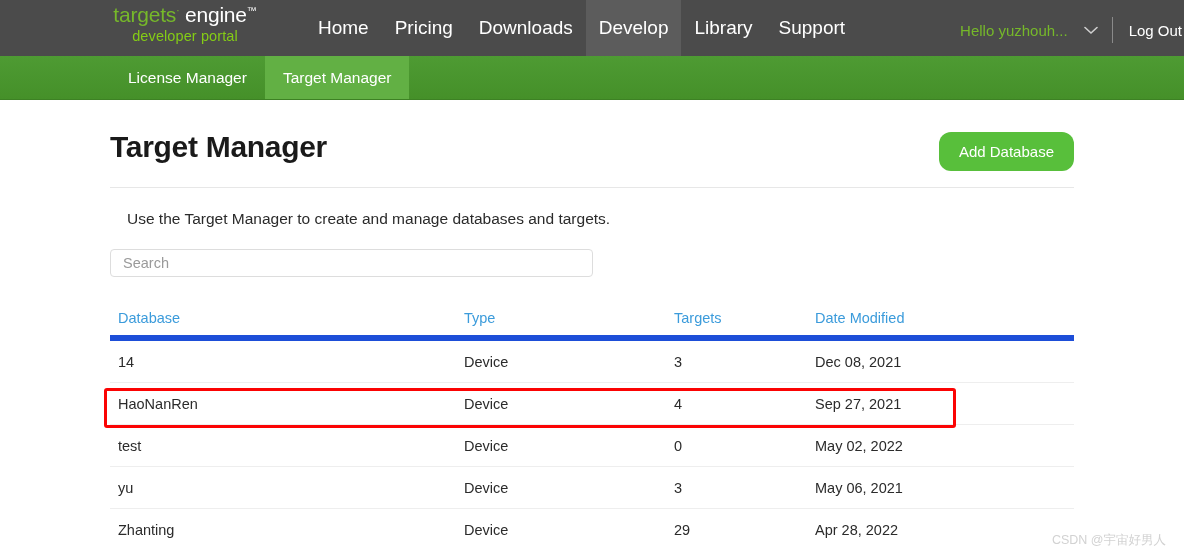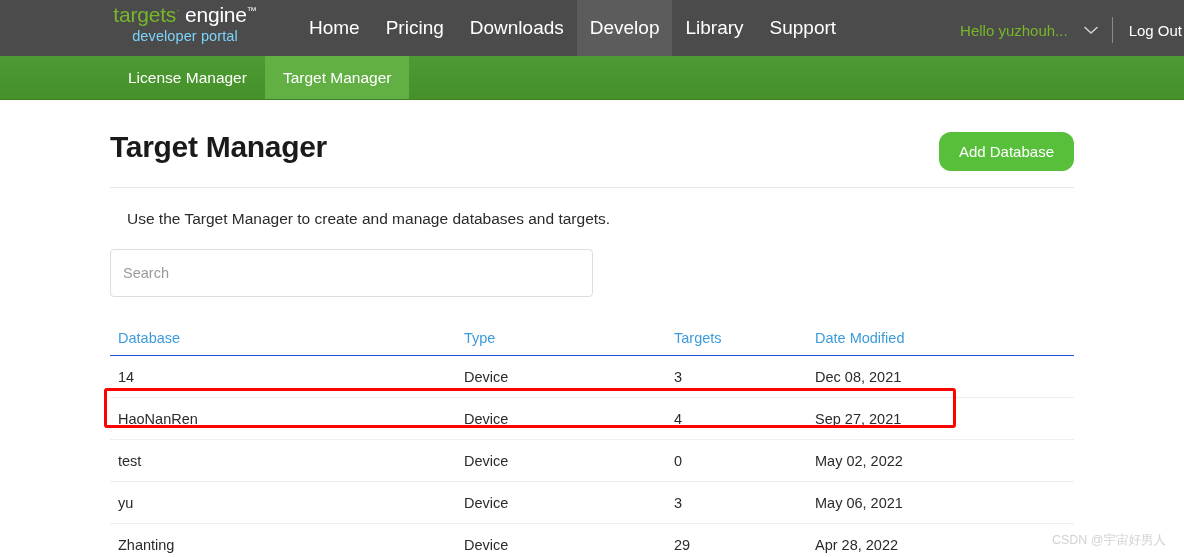--- a/index.html
+++ b/index.html
@@ -35,28 +35,28 @@
     font-size: 21px;
     letter-spacing: -0.2px;
     white-space: nowrap;
   }
   .logo-vuforia { color: #76b82a; font-weight: 400; }
   .logo-tm { color: #76b82a; font-size: 10px; vertical-align: super; }
   .logo-engine { color: #ffffff; font-weight: 400; }
   .logo-tm2 { color: #ffffff; font-size: 10px; vertical-align: super; }
   .logo-line2 {
     font-size: 14.5px;
-    color: #7dd3fc;
+    color: #84cc16;
     margin-top: 4px;
     letter-spacing: 0.1px;
   }
 
   .main-nav {
     position: absolute;
-    left: 296px;
+    left: 305px;
     top: 0;
     height: 56px;
     display: flex;
     align-items: stretch;
   }
   .nav-item {
     display: flex;
     align-items: center;
     padding: 0 13px;
     color: #ffffff;
@@ -162,21 +162,21 @@
   .page-desc {
     font-size: 15.5px;
     color: #2b2b2b;
     padding-top: 22px;
     margin-left: 17px;
   }
 
   .search-box {
     margin-top: 21px;
     width: 483px;
-    height: 48px;
+    height: 28px;
     border: 1px solid #dddddd;
     border-radius: 4px;
     padding: 0 12px;
     font-size: 14.5px;
     color: #404040;
     font-family: "Liberation Sans", sans-serif;
     background: #ffffff;
     outline: none;
   }
   .search-box::placeholder { color: #9a9a9a; }
@@ -188,21 +188,21 @@
     border-collapse: collapse;
     table-layout: fixed;
   }
   .db-table th {
     text-align: left;
     font-weight: normal;
     font-size: 14.5px;
     color: #3b9bdb;
     padding: 0 0 9px 0;
     cursor: pointer;
-    border-bottom: 1px solid #1d4ed8;
+    border-bottom: 6px solid #1d4ed8;
   }
   .db-table td {
     text-align: left;
     font-size: 14.5px;
     color: #2b2b2b;
     padding: 13px 0 12px 0;
     border-bottom: 1px solid #eeeeee;
   }
   .db-table tr:last-child td { border-bottom: none; }
   .col-db   { width: 354px; padding-left: 8px !important; }

